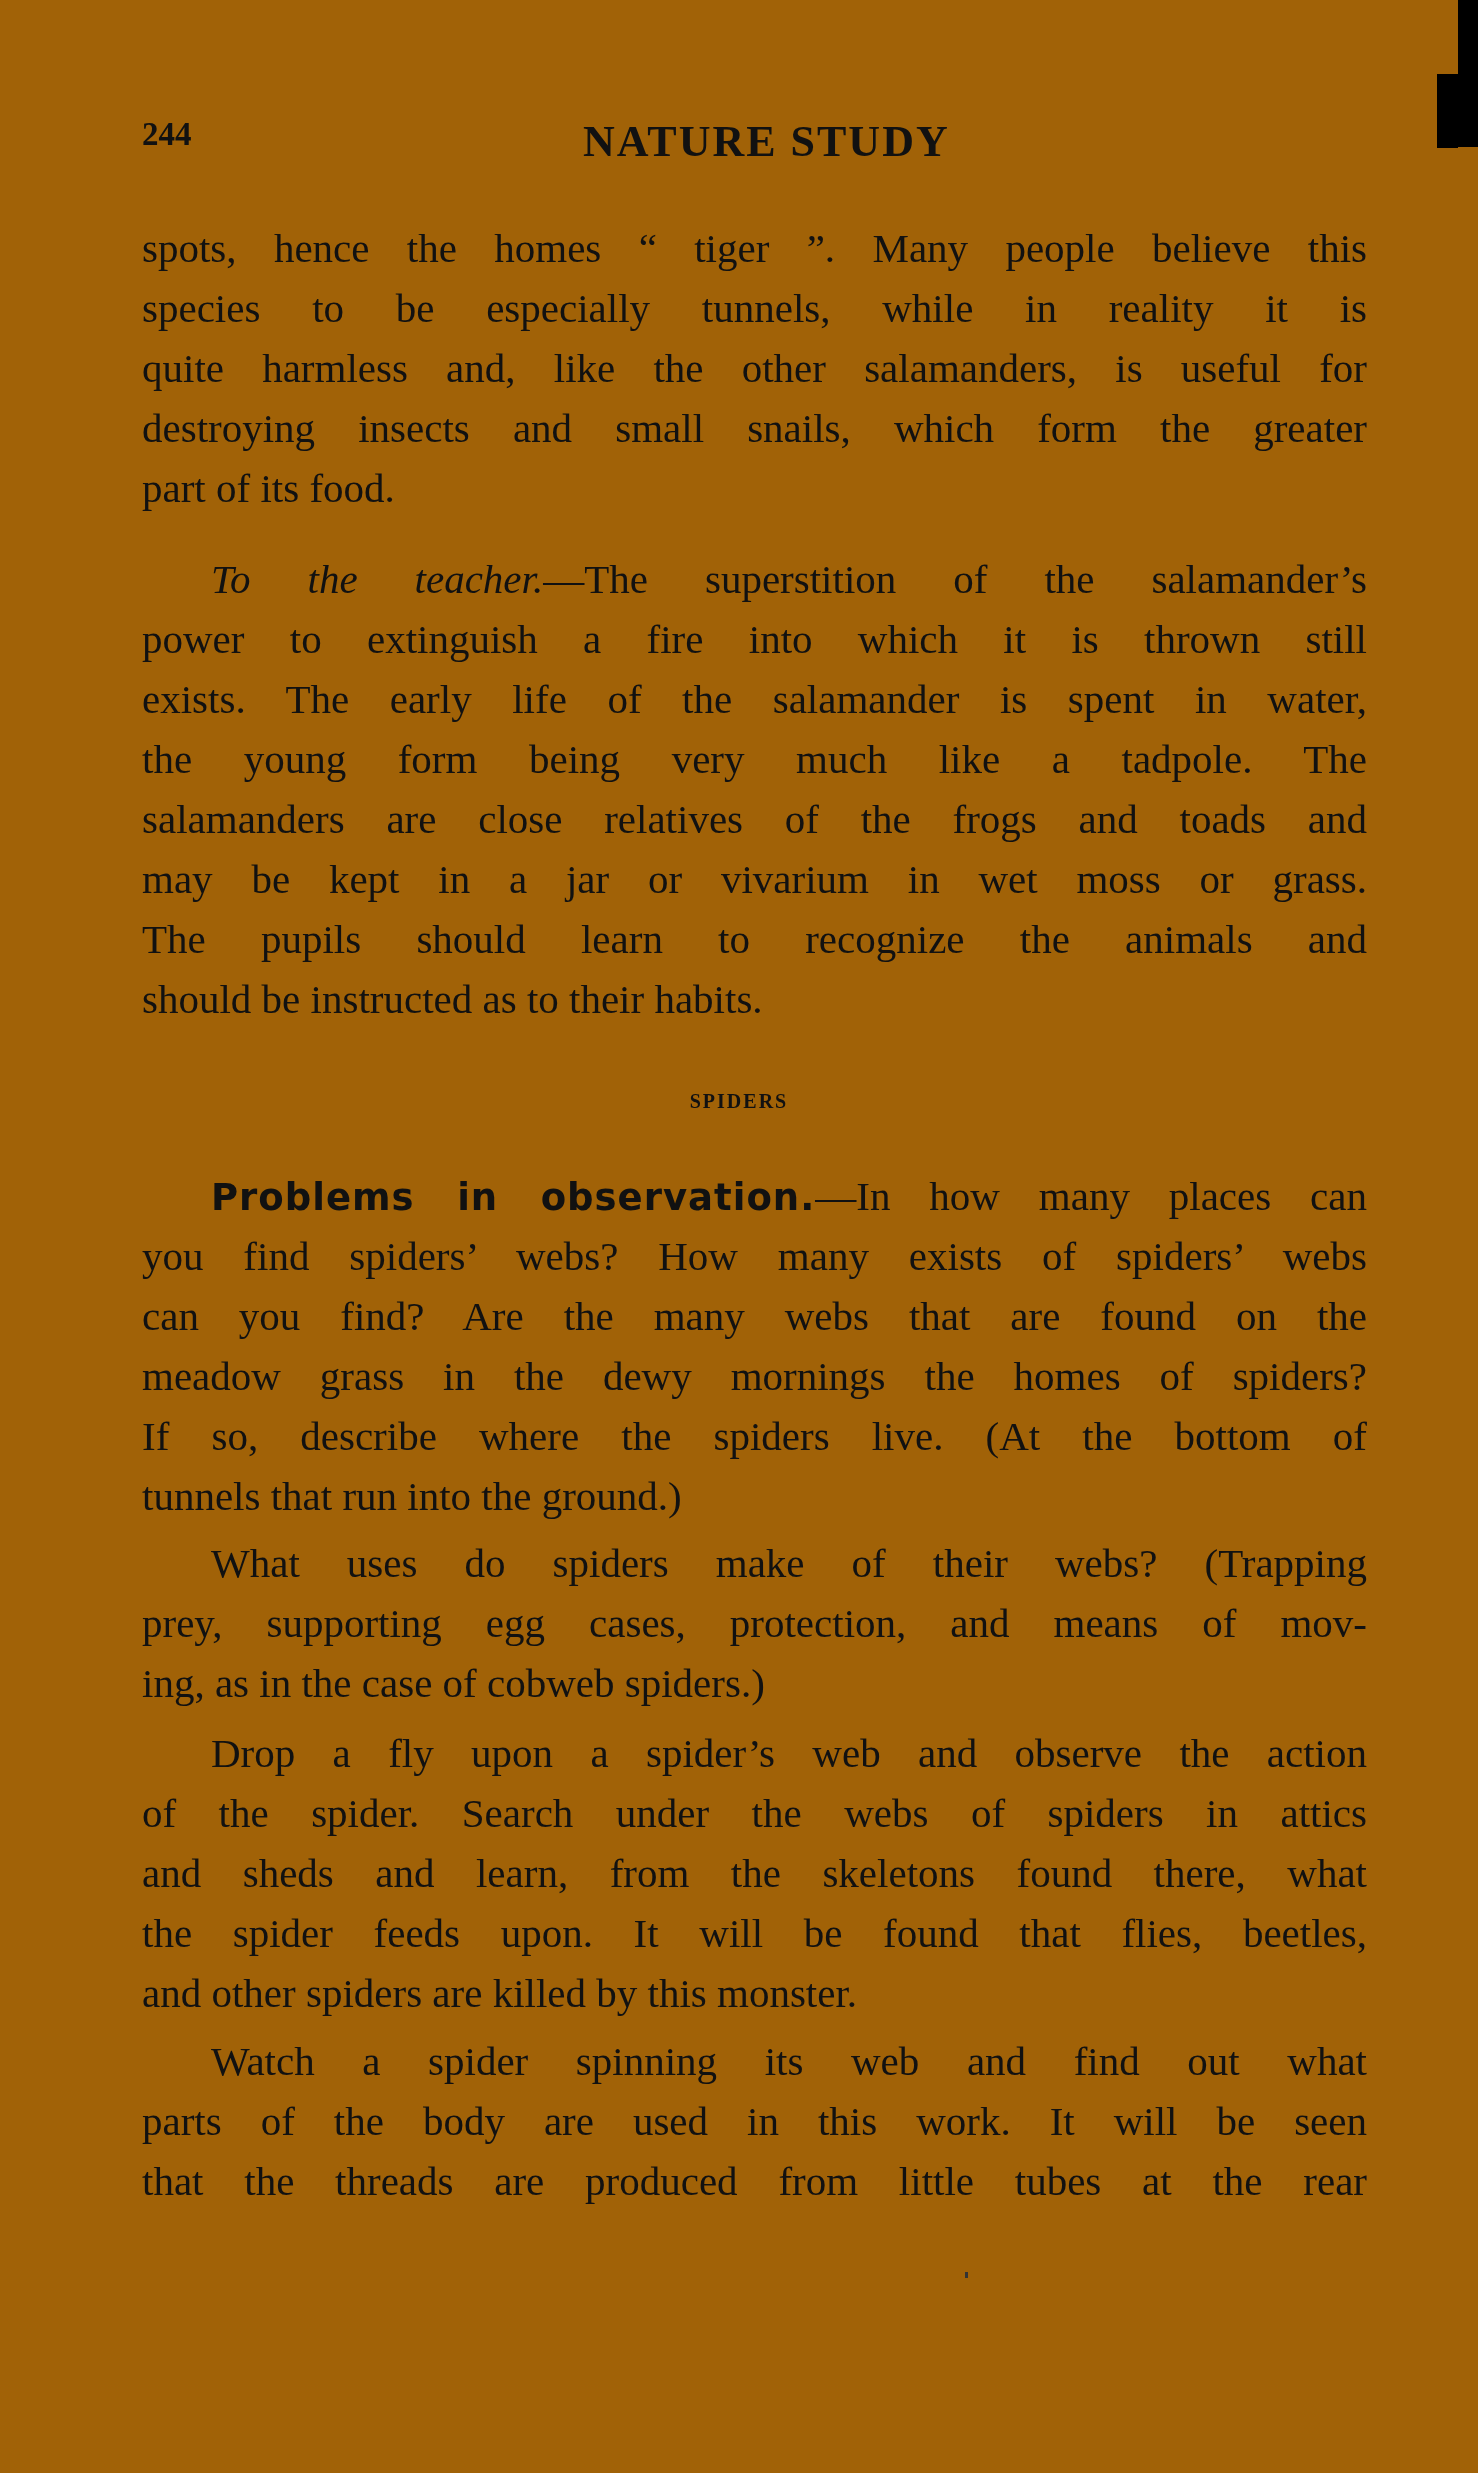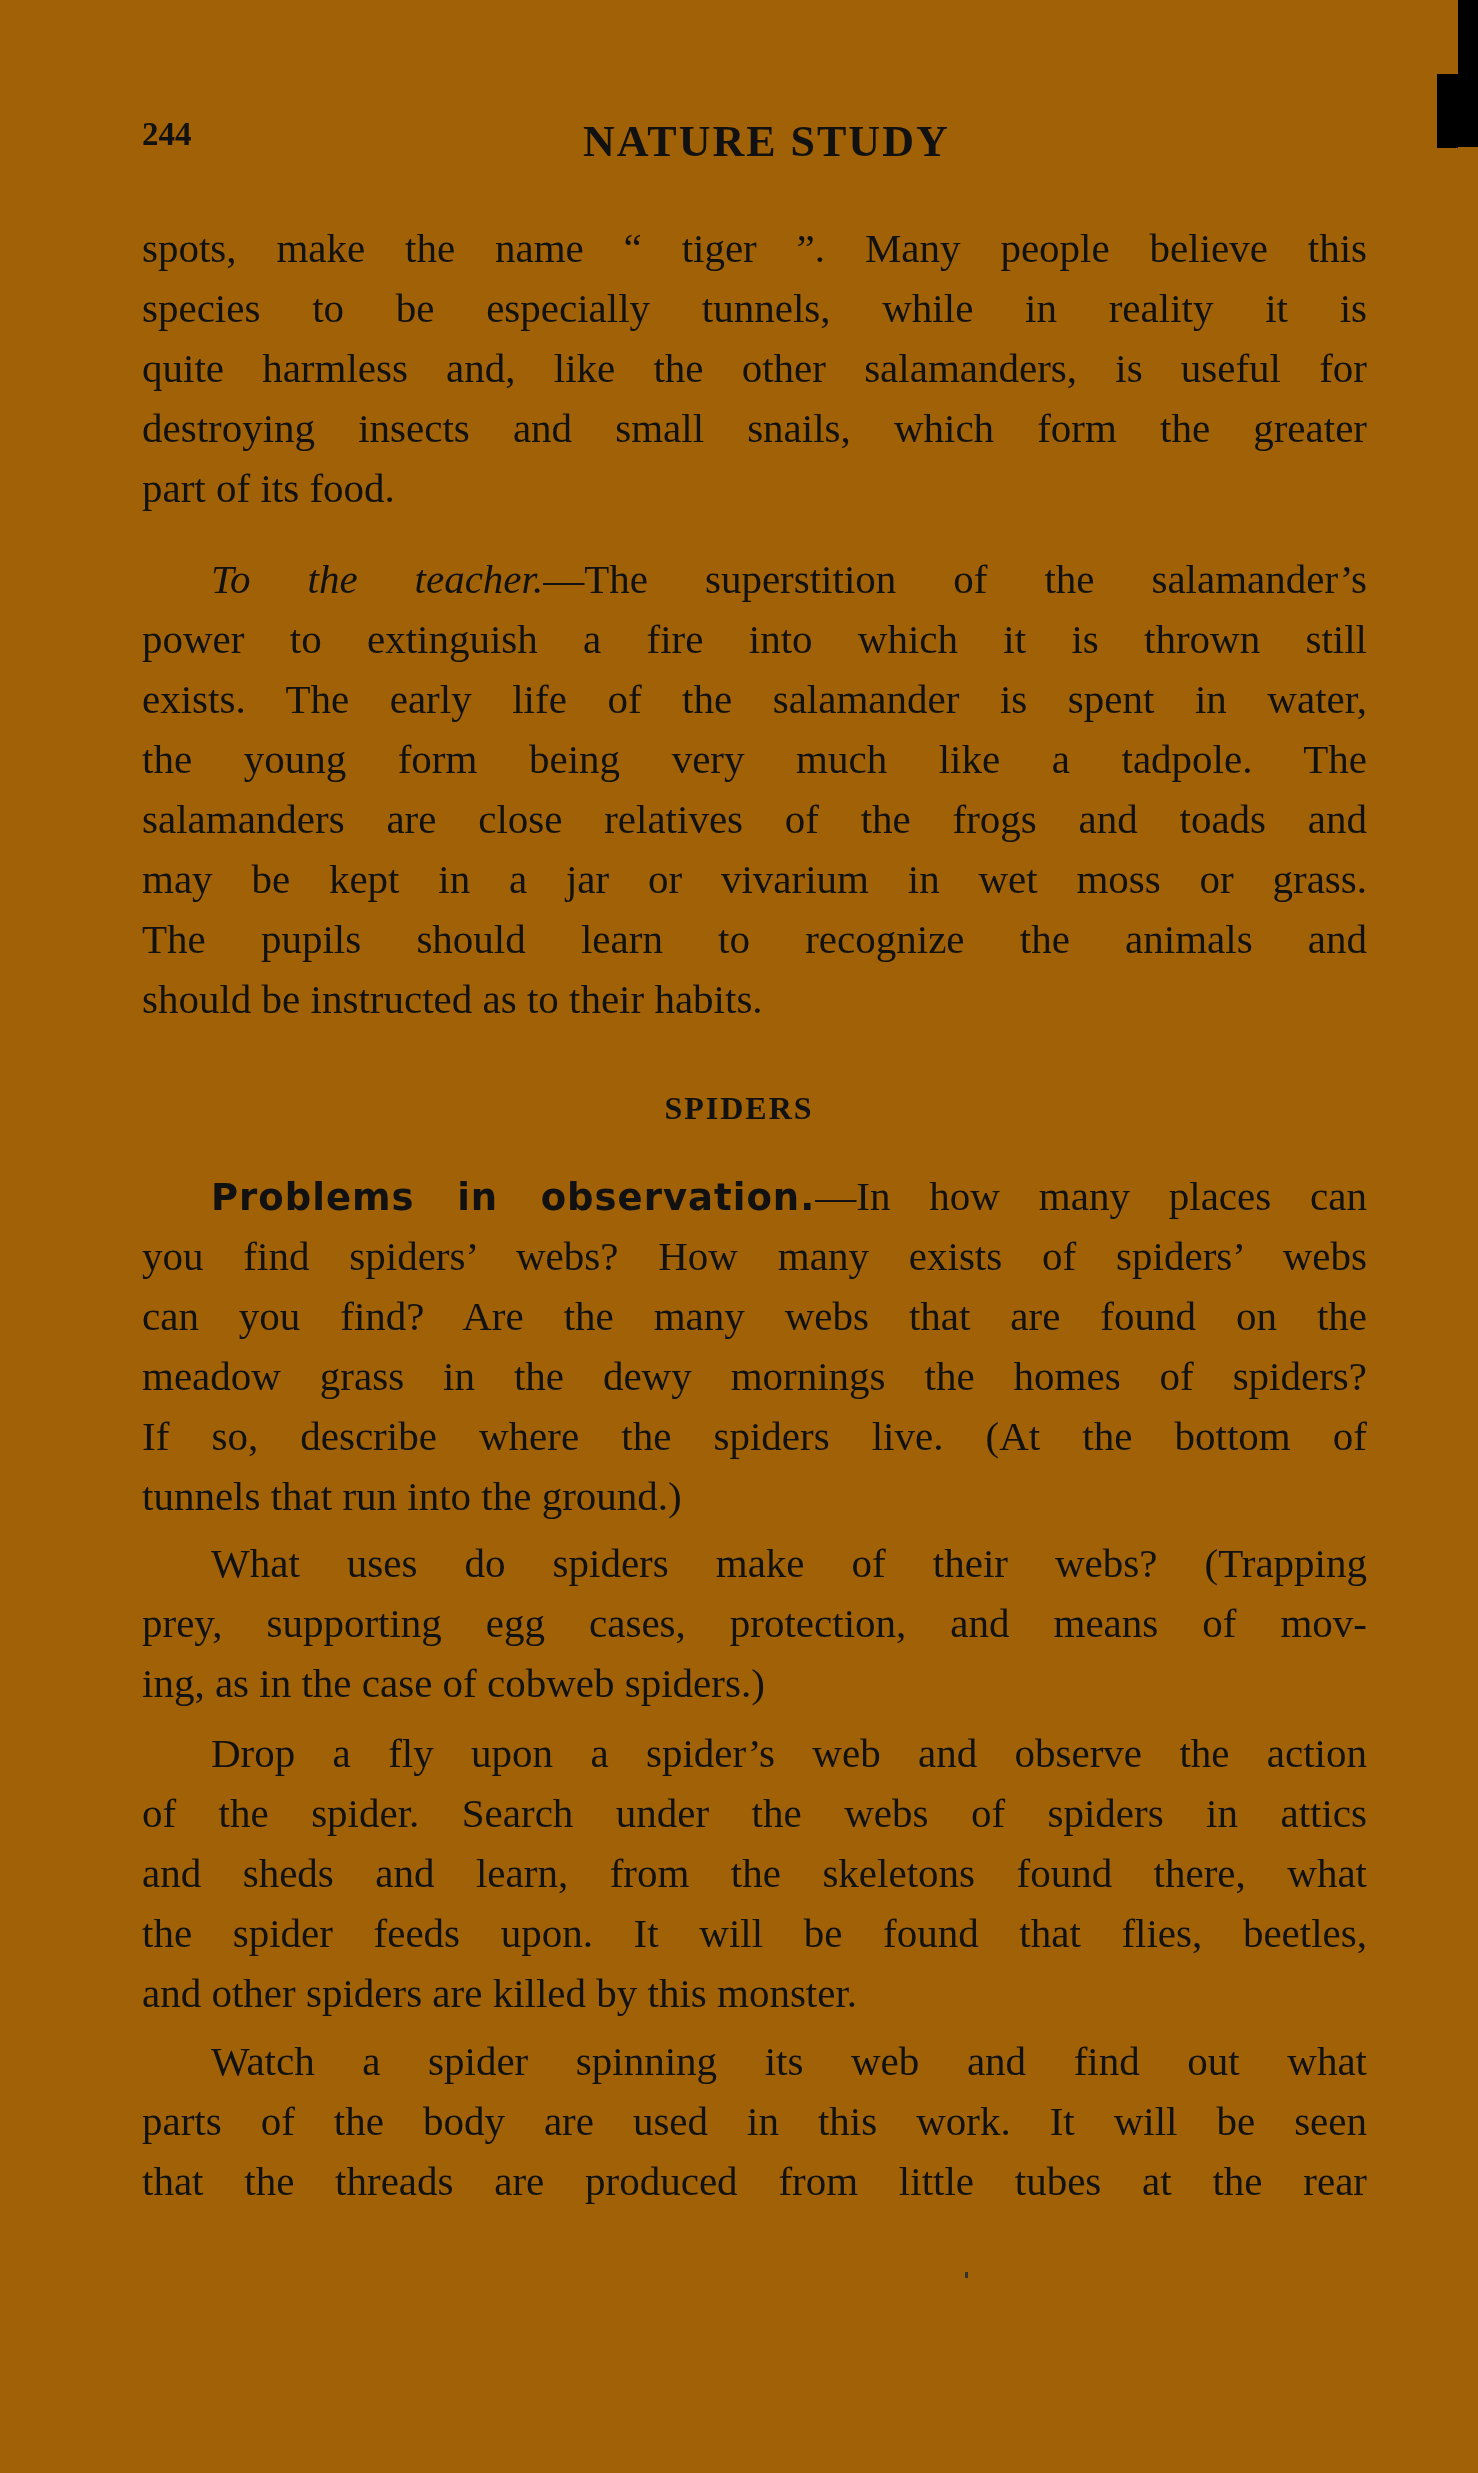--- a/index.html
+++ b/index.html
@@ -92,21 +92,21 @@
       font-size: 37px;
       letter-spacing: 1px;
     }
     .section-heading {
       position: absolute;
       top: 1090px;
       left: 0;
       width: 1478px;
       text-align: center;
       font-family: "Liberation Serif", serif;
-      font-size: 32px;
+      font-size: 20px;
       font-weight: bold;
       letter-spacing: 2px;
     }
     .speck {
       position: absolute;
       width: 2.9px;
       height: 5.9px;
       background: #333;
     }
   </style>
@@ -116,21 +116,21 @@
 <div class="page">
 
   <div class="edge-mark"></div>
 
   <div class="running-head">
     <span class="page-number">244</span>
     <span class="running-title">NATURE STUDY</span>
   </div>
 
   <div class="text-block" style="top:218px;">
-    <span class="line">spots, make the name “ tiger ”.  Many people believe this</span>
+    <span class="line">spots, hence the homes “ tiger ”.  Many people believe this</span>
     <span class="line">species to be especially tunnels, while in reality it is</span>
     <span class="line">quite harmless and, like the other salamanders, is useful for</span>
     <span class="line">destroying insects and small snails, which form the greater</span>
     <span class="line last">part of its food.</span>
   </div>
 
   <div class="text-block" style="top:549px;">
     <span class="line indent"><span class="ital">To the teacher.</span><span>—The superstition of the salamander’s</span></span>
     <span class="line">power to extinguish a fire into which it is thrown still</span>
     <span class="line">exists.  The early life of the salamander is spent in water,</span>

